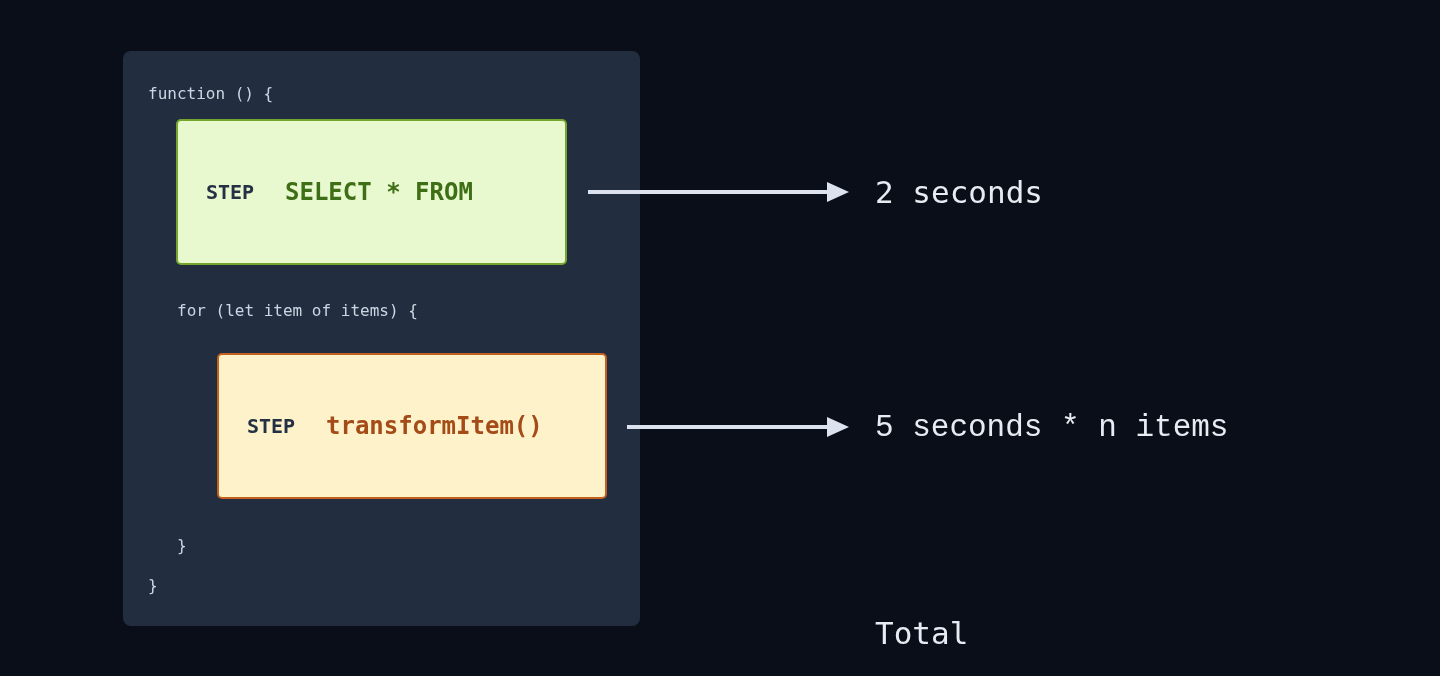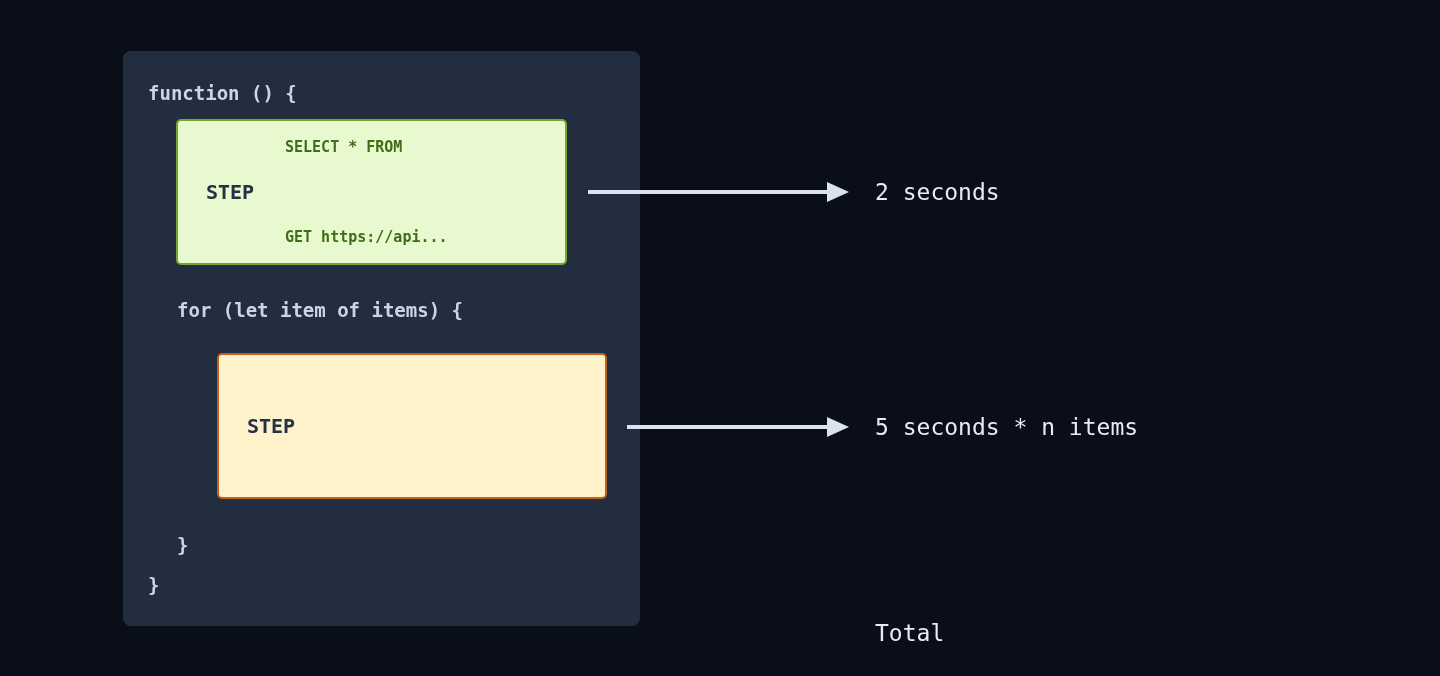--- a/index.html
+++ b/index.html
@@ -28,22 +28,22 @@
   }
   .code-panel {
     position: absolute;
     left: 123px; top: 51px;
     width: 517px; height: 575px;
     background: var(--panel);
     border-radius: 8px;
   }
   .code-line {
     position: absolute;
-    font-weight: bold;
-    font-size: 19px;
+    font-weight: normal;
+    font-size: 16px;
     line-height: 23px;
     color: var(--code-text);
     white-space: pre;
   }
   .line-fn          { left: 25px; top: 31px; }
   .line-for         { left: 54px; top: 248px; text-align: right; }
   .line-close-inner { left: 54px; top: 483px; }
   .line-close-outer { left: 25px; top: 523px; }
 
   .step-box {
@@ -68,21 +68,21 @@
   .step-label {
     font-weight: bold;
     font-size: 20px;
     color: var(--step-label);
     margin-left: 28px;
     width: 79px;
     flex: none;
   }
   .step-lines {
     font-weight: bold;
-    font-size: 15px;
+    font-size: 24px;
     line-height: 30px;
     white-space: pre;
   }
   .step1 .step-lines { color: var(--step1-text); }
   .step2 .step-lines { color: var(--step2-text); }
 
   .arrow {
     position: absolute;
     height: 4px;
     background: var(--arrow);
@@ -95,51 +95,51 @@
     width: 0; height: 0;
     border-left: 22px solid var(--arrow);
     border-top: 10px solid transparent;
     border-bottom: 10px solid transparent;
   }
   .arrow1 { left: 588px; top: 190px; width: 240px; }
   .arrow2 { left: 627px; top: 425px; width: 201px; }
 
   .annotation {
     position: absolute;
-    font-size: 23px;
+    font-size: 31px;
     line-height: 41px;
     color: var(--annotation-text);
     white-space: pre;
   }
   .ann-step1 { left: 875px; top: 172px; }
-  .ann-step2 { left: 875px; top: 407px; }
+  .ann-step2 { left: 875px; top: 407px; font-family: Liberation Mono, monospace; }
   .total     { left: 875px; top: 531px; }
 </style>
 </head>
 <body>
 
 <div class="canvas">
 
   <div class="code-panel">
 
     <div class="code-line line-fn">function () {</div>
 
     <div class="step-box step1">
       <span class="step-label">STEP</span>
       <div class="step-lines">
         <div>SELECT * FROM</div>
-        <div>GET https://api...</div>
       </div>
     </div>
 
     <div class="code-line line-for">for (let item of items) {</div>
 
     <div class="step-box step2">
       <span class="step-label">STEP</span>
       <div class="step-lines">
+        <div>transformItem()</div>
       </div>
     </div>
 
     <div class="code-line line-close-inner">}</div>
 
     <div class="code-line line-close-outer">}</div>
 
   </div>
 
   <div class="arrow arrow1"></div>

